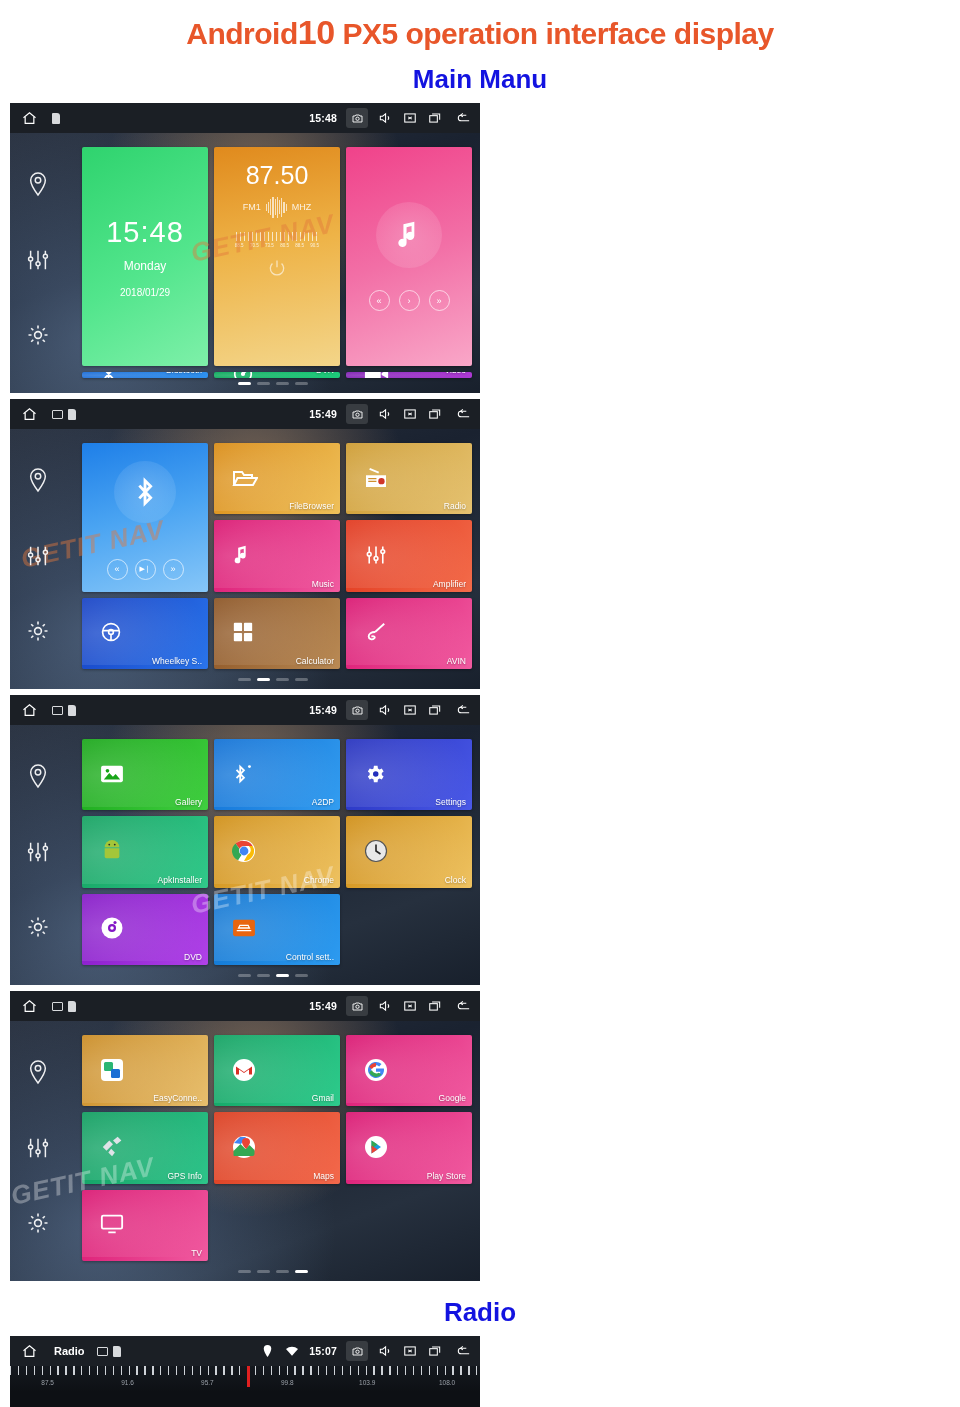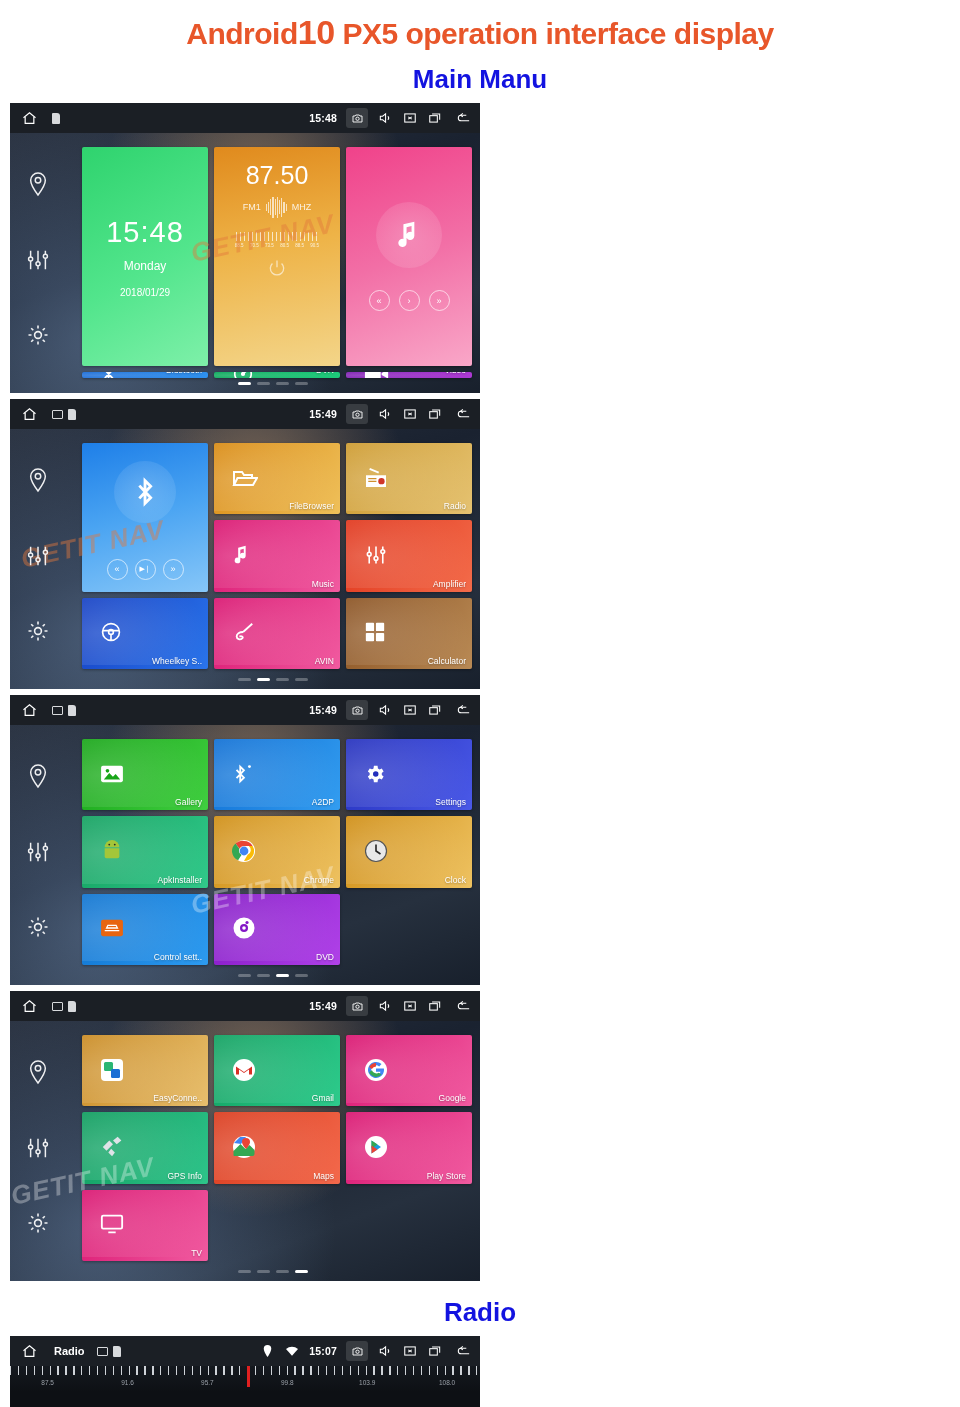--- a/index.html
+++ b/index.html
@@ -415,37 +415,37 @@
           </div>
         <div class="tile" style="background:linear-gradient(120deg,#1540c4,#2a74ea)">
             <span class="glow"></span>
           <span class="ic"><svg width="22" height="22" viewBox="0 0 24 24" fill="none" stroke="#fff" stroke-width="1.8">
                 <circle cx="12" cy="12" r="9.2"></circle>
                 <circle cx="12" cy="12" r="2.6"></circle>
                 <path d="M3.2 10.5h17.6M12 14.6V21"></path>
               </svg></span>
           <span class="lbl">Wheelkey S..</span>
           </div>
-        <div class="tile" style="background:linear-gradient(120deg,#d91470,#f15ba0)">
-            <span class="glow"></span>
-          <span class="ic"><svg width="24" height="22" viewBox="0 0 26 24" fill="none" stroke="#fff" stroke-width="2">
-                <path d="M22 3 12 12"></path>
-                <path d="M12 12c-4 0-7 2-7 5s4 4 6 2-1-3-3-2"></path>
-              </svg></span>
-          <span class="lbl">AVIN</span>
-          </div>
         <div class="tile" style="background:linear-gradient(120deg,#8a5222,#b98a55)">
             <span class="glow"></span>
           <span class="ic"><svg width="22" height="22" viewBox="0 0 24 24" fill="#fff">
                 <rect x="2" y="2" width="9" height="9" rx="1"></rect>
                 <rect x="13" y="2" width="9" height="9" rx="1"></rect>
                 <rect x="2" y="13" width="9" height="9" rx="1"></rect>
                 <rect x="13" y="13" width="9" height="9" rx="1"></rect>
               </svg></span>
           <span class="lbl">Calculator</span>
+          </div>
+        <div class="tile" style="background:linear-gradient(120deg,#d91470,#f15ba0)">
+            <span class="glow"></span>
+          <span class="ic"><svg width="24" height="22" viewBox="0 0 26 24" fill="none" stroke="#fff" stroke-width="2">
+                <path d="M22 3 12 12"></path>
+                <path d="M12 12c-4 0-7 2-7 5s4 4 6 2-1-3-3-2"></path>
+              </svg></span>
+          <span class="lbl">AVIN</span>
           </div>
       </div>
       <div class="dots">
           <i></i>
           <i class="on"></i>
           <i></i>
           <i></i>
         </div>
       <div class="wm orange" style="left:10px; top:130px;">GETIT NAV</div>
     </div>
@@ -562,37 +562,37 @@
           <span class="lbl">Chrome</span>
           </div>
         <div class="tile" style="background:linear-gradient(120deg,#cf8d13,#eec261)">
             <span class="glow"></span>
           <span class="ic"><svg width="24" height="24" viewBox="0 0 24 24" fill="none">
                 <circle cx="12" cy="12" r="10.5" fill="#e8e8e8" stroke="#555" stroke-width="1.2"></circle>
                 <path d="M12 5.5V12l4.5 3" stroke="#222" stroke-width="1.6" fill="none"></path>
               </svg></span>
           <span class="lbl">Clock</span>
           </div>
-        <div class="tile" style="background:linear-gradient(120deg,#0e73d0,#2d9bf0)">
-            <span class="glow"></span>
-          <span class="ic"><svg width="24" height="20" viewBox="0 0 26 22" fill="#e8650f">
-                <rect x="1" y="2" width="24" height="18" rx="2"></rect>
-                <path d="M5 14h16M7 11h12l-1.5-3h-9z" stroke="#fff" stroke-width="1.4" fill="none"></path>
-              </svg></span>
-          <span class="lbl">Control sett..</span>
-          </div>
         <div class="tile" style="background:linear-gradient(120deg,#8317c6,#b042e8)">
             <span class="glow"></span>
           <span class="ic"><svg width="24" height="24" viewBox="0 0 24 24">
                 <circle cx="12" cy="12" r="10.5" fill="#fff"></circle>
                 <circle cx="12" cy="12" r="4" fill="#8317c6"></circle>
                 <circle cx="12" cy="12" r="1.8" fill="#fff"></circle>
                 <circle cx="15" cy="6.5" r="1.6" fill="#8317c6"></circle>
               </svg></span>
           <span class="lbl">DVD</span>
+          </div>
+        <div class="tile" style="background:linear-gradient(120deg,#0e73d0,#2d9bf0)">
+            <span class="glow"></span>
+          <span class="ic"><svg width="24" height="20" viewBox="0 0 26 22" fill="#e8650f">
+                <rect x="1" y="2" width="24" height="18" rx="2"></rect>
+                <path d="M5 14h16M7 11h12l-1.5-3h-9z" stroke="#fff" stroke-width="1.4" fill="none"></path>
+              </svg></span>
+          <span class="lbl">Control sett..</span>
           </div>
       </div>
       <div class="dots">
           <i></i>
           <i></i>
           <i class="on"></i>
           <i></i>
         </div>
       <div class="wm" style="left:180px; top:180px;">GETIT NAV</div>
     </div>

